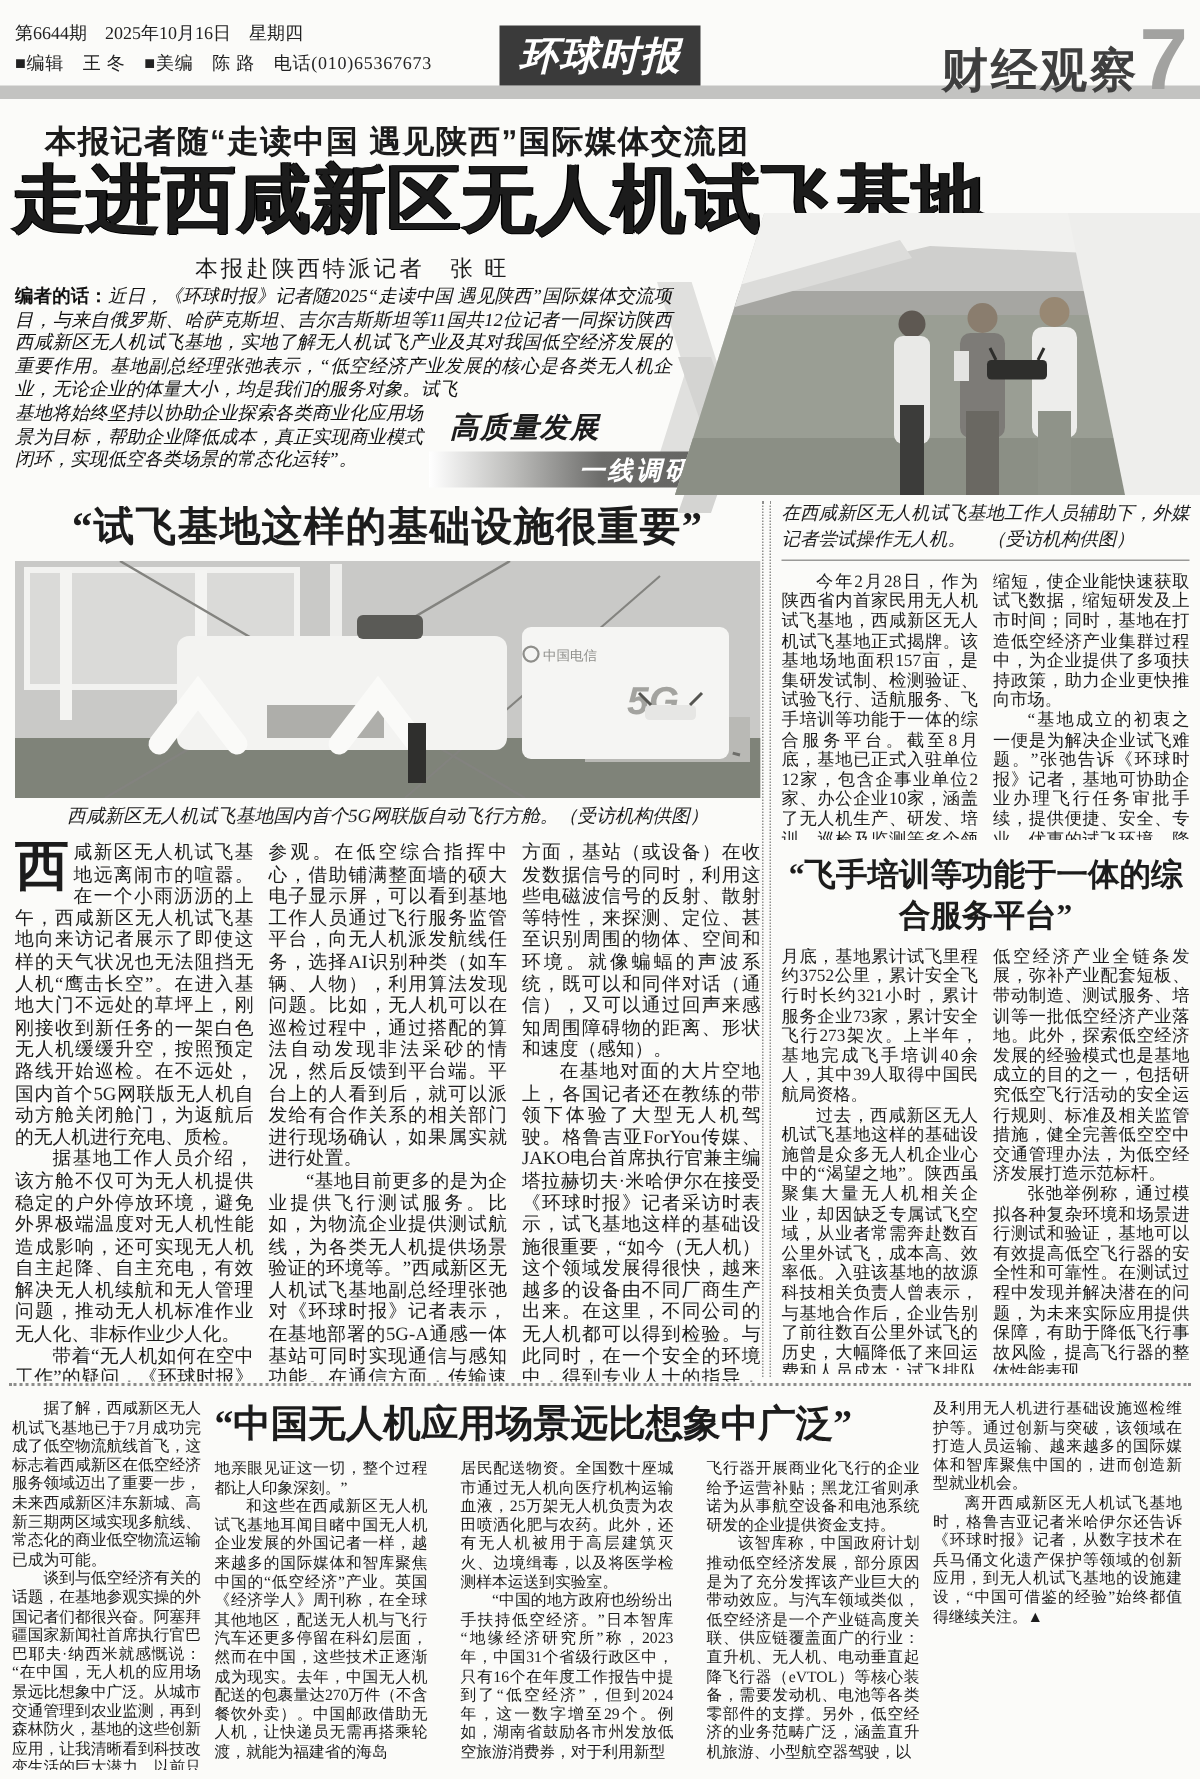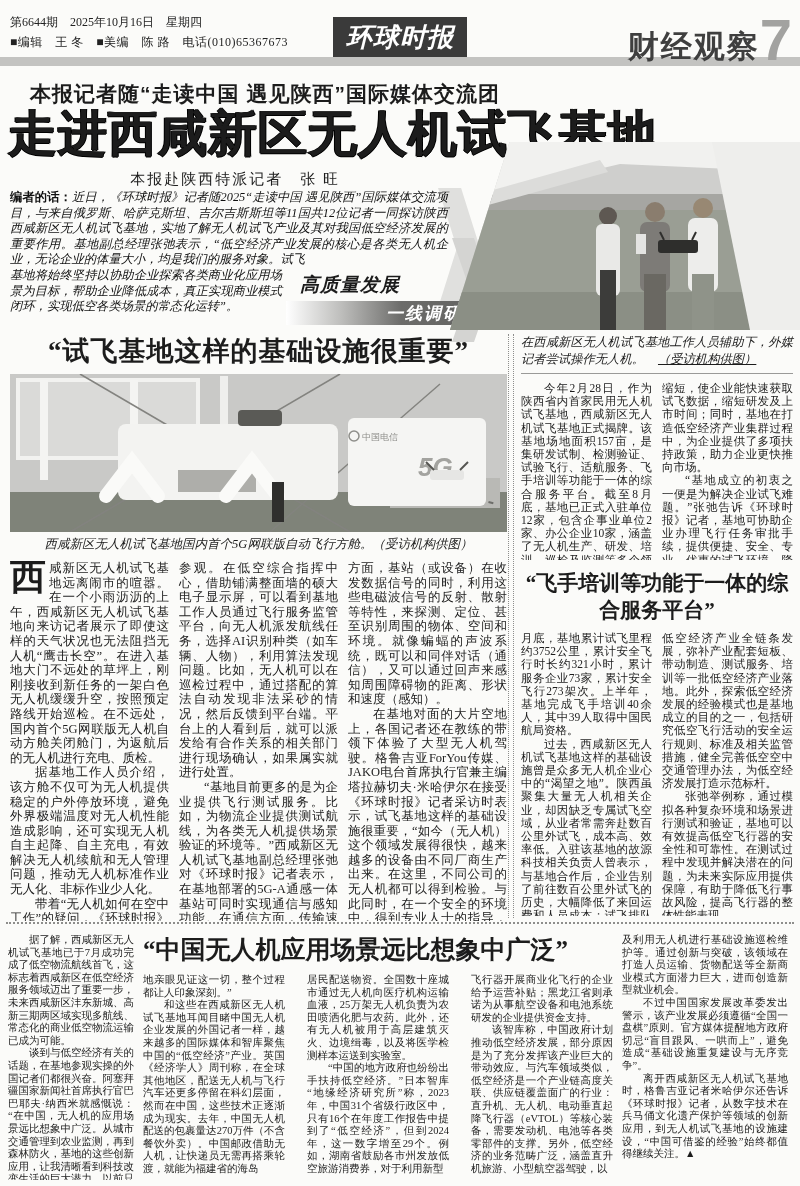--- a/index.html
+++ b/index.html
@@ -47,21 +47,21 @@
   .caption2{font-size:12.5px;font-style:italic;text-align:center;margin:4px 0 8px 0;}
   .story1-cols{display:flex;gap:10px;height:360px;overflow:hidden;}
   .story1-cols .col{flex:1;font-size:12.5px;line-height:14.6px;text-align:justify;}
 
   p.body-p{margin:0;text-indent:2em;}
   p.body-p.noindent{text-indent:0;}
   .dropcap{float:left;font-size:36px;line-height:30px;font-weight:bold;margin:1px 3px 0 0;text-indent:0;}
 
   .mid-right{position:absolute;left:521px;top:334px;width:272px;}
   .caption1{font-size:12.3px;font-style:italic;line-height:16.5px;text-align:justify;margin:0;}
-  .caption1 .credit{margin-left:14px;text-decoration:underline;}
+  .caption1 .credit{margin-left:14px;}
   .caption1-rule{border:0;border-top:1px solid #9a9a98;margin:6px 0 8px 0;}
   .story2-block{display:flex;gap:10px;overflow:hidden;}
   .blockA{height:178px;}
   .blockB{height:284px;}
   .story2-block .col{flex:1;font-size:11.5px;line-height:13.2px;text-align:justify;}
   .story2-subhead{font-size:21px;font-weight:bold;text-align:center;line-height:27px;margin:10px 0 8px 0;}
 
   
   .dotted-h{position:absolute;left:6px;top:922px;width:788px;border-top:2px dotted #8e8e8c;}
   .bottom{position:absolute;left:8px;top:934px;width:784px;height:246px;display:flex;gap:9px;}
@@ -240,19 +240,18 @@
           <p class="body-p noindent">居民配送物资。全国数十座城市通过无人机向医疗机构运输血液，25万架无人机负责为农田喷洒化肥与农药。此外，还有无人机被用于高层建筑灭火、边境缉毒，以及将医学检测样本运送到实验室。</p>
           <p class="body-p">“中国的地方政府也纷纷出手扶持低空经济。”日本智库“地缘经济研究所”称，2023年，中国31个省级行政区中，只有16个在年度工作报告中提到了“低空经济”，但到2024年，这一数字增至29个。例如，湖南省鼓励各市州发放低空旅游消费券，对于利用新型</p>
         </div>
         <div class="col">
           <p class="body-p noindent">飞行器开展商业化飞行的企业给予运营补贴；黑龙江省则承诺为从事航空设备和电池系统研发的企业提供资金支持。</p>
           <p class="body-p">该智库称，中国政府计划推动低空经济发展，部分原因是为了充分发挥该产业巨大的带动效应。与汽车领域类似，低空经济是一个产业链高度关联、供应链覆盖面广的行业：直升机、无人机、电动垂直起降飞行器（eVTOL）等核心装备，需要发动机、电池等各类零部件的支撑。另外，低空经济的业务范畴广泛，涵盖直升机旅游、小型航空器驾驶，以</p>
         </div>
       </div>
     </div>
     <div class="colwrap b-col5">
-      <p class="body-p noindent">及利用无人机进行基础设施巡检维护等。通过创新与突破，该领域在打造人员运输、货物配送等全新商业模式方面潜力巨大，进而创造新型就业机会。</p>
-      <p class="body-p">不过中国国家发展改革委发出警示，该产业发展必须遵循“全国一盘棋”原则。官方媒体提醒地方政府切忌“盲目跟风、一哄而上”，避免造成“基础设施重复建设与无序竞争”。</p>
+      <p class="body-p noindent">及利用无人机进行基础设施巡检维护等。通过创新与突破，该领域在打造人员运输、越来越多的国际媒体和智库聚焦中国的，进而创造新型就业机会。</p>
       <p class="body-p">离开西咸新区无人机试飞基地时，格鲁吉亚记者米哈伊尔还告诉《环球时报》记者，从数字技术在兵马俑文化遗产保护等领域的创新应用，到无人机试飞基地的设施建设，“中国可借鉴的经验”始终都值得继续关注。▲</p>
     </div>
   </div>
 
 </div>
 
 </body></html>

